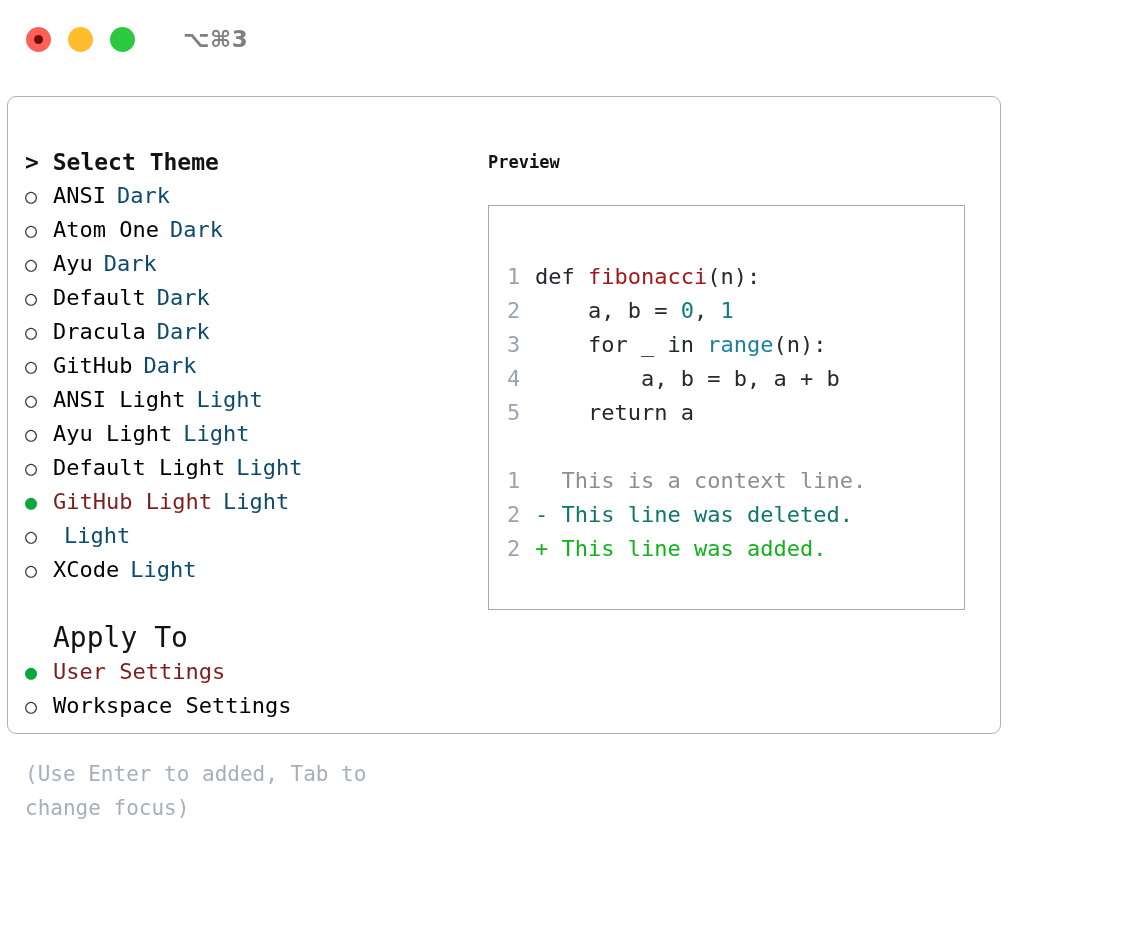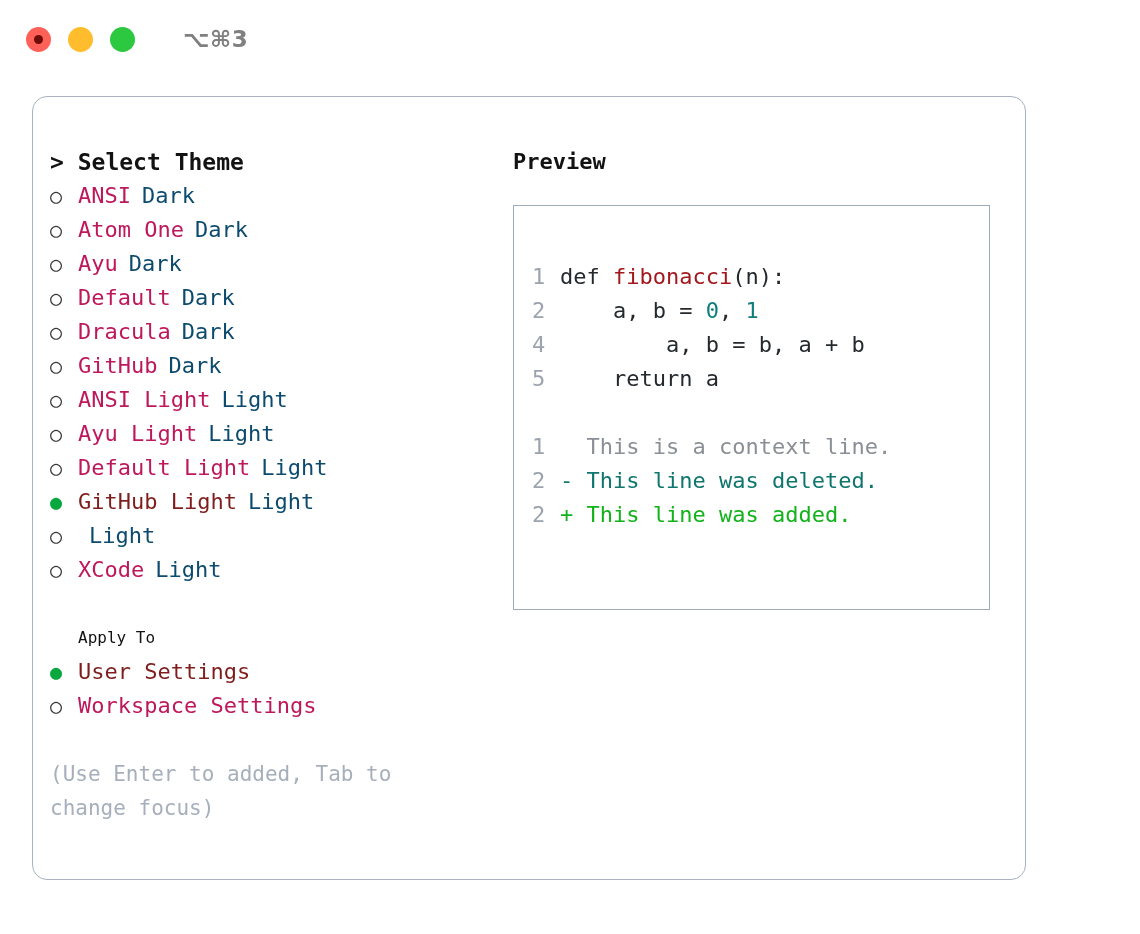--- a/index.html
+++ b/index.html
@@ -63,26 +63,26 @@
     color: #808080;
     font-size: 23px;
     font-weight: bold;
     letter-spacing: 0.5px;
     font-family: "DejaVu Sans", "Liberation Sans", sans-serif;
   }
 
   
   .card {
     position: absolute;
-    left: 32px;
+    left: 7px;
     top: 96px;
     width: 994px;
-    height: 784px;
+    height: 638px;
     border: 1.5px solid #a8b2c0;
-    border-radius: 15px;
+    border-radius: 9px;
     box-sizing: border-box;
     background: #ffffff;
   }
 
   .card-inner {
     position: relative;
     width: 100%;
     height: 100%;
   }
 
@@ -114,31 +114,31 @@
     white-space: pre;
   }
   .bullet {
     width: 28px;
     flex: 0 0 28px;
     color: #3a3a3a;
     font-size: 20px;
     text-align: left;
   }
   .opt-row.selected .bullet { color: #08a83f; }
-  .opt-label { color: #be185d; }
+  .opt-label { color: #000000; }
   .opt-row.selected .opt-label { color: #7f1d1d; }
   .opt-tag {
     color: #0c4a6e;
     margin-left: 11px;
   }
 
   
   .section-gap { height: 34px; }
   .section-head {
-    font-size: 16px;
+    font-size: 28px;
     color: #121212;
     line-height: 34px;
     padding-left: 28px;
     white-space: pre;
   }
 
   .hint {
     margin-top: 34px;
     font-size: 21px;
     line-height: 34px;
@@ -148,21 +148,21 @@
   }
 
   
   .right-pane {
     position: absolute;
     left: 480px;
     top: 48px;
     width: 490px;
   }
   .preview-title {
-    font-size: 22px;
+    font-size: 17px;
     font-weight: bold;
     color: #121212;
     line-height: 34px;
     margin-bottom: 26px;
   }
   .preview-box {
     border: 1.5px solid #a0abb9;
     box-sizing: border-box;
     width: 477px;
     height: 405px;
@@ -240,20 +240,21 @@
         <div class="hint">(Use Enter to added, Tab to change focus)</div>
       </div>
 
       <div class="right-pane">
         <div class="preview-title">Preview</div>
 
         <div class="preview-box">
           <div id="code-sample">
               <div class="code-line"><span class="ln">1</span><span class="tok-plain">def </span><span class="tok-fn">fibonacci</span><span class="tok-plain">(n):</span></div>
               <div class="code-line"><span class="ln">2</span><span class="tok-plain">    a, b = </span><span class="tok-num">0</span><span class="tok-plain">, </span><span class="tok-num">1</span></div>
+              <div class="code-line"><span class="ln">3</span><span class="tok-plain">    for _ in </span><span class="tok-kw">range</span><span class="tok-plain">(n):</span></div>
               <div class="code-line"><span class="ln">4</span><span class="tok-plain">        a, b = b, a + b</span></div>
               <div class="code-line"><span class="ln">5</span><span class="tok-plain">    return a</span></div>
             </div>
           <div class="code-gap"></div>
           <div id="diff-sample">
               <div class="code-line"><span class="ln">1</span><span class="diff-ctx">  This is a context line.</span></div>
               <div class="code-line"><span class="ln">2</span><span class="diff-del">- This line was deleted.</span></div>
               <div class="code-line"><span class="ln">2</span><span class="diff-add">+ This line was added.</span></div>
             </div>
         </div>

